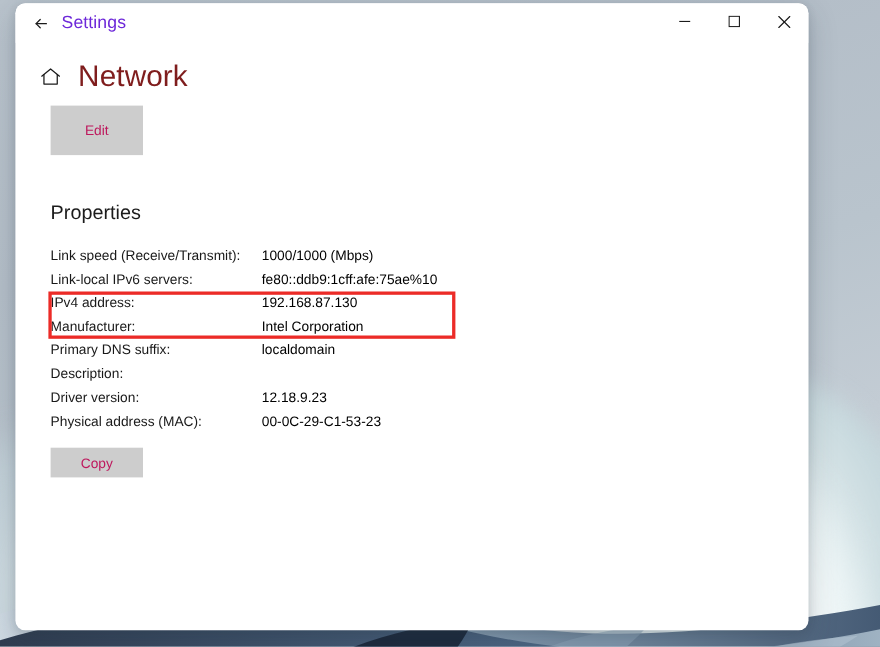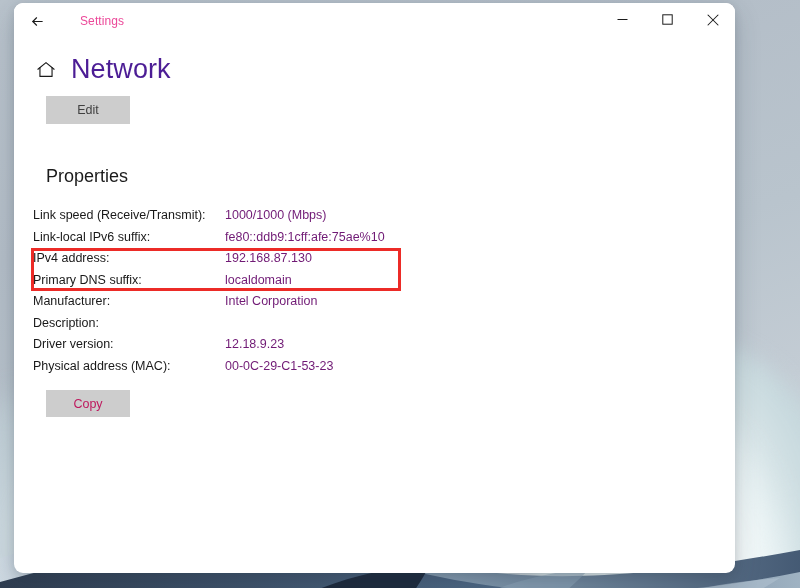--- a/index.html
+++ b/index.html
@@ -87,23 +87,23 @@
     width: 34px;
     height: 30px;
     margin-left: 6px;
     display: flex;
     align-items: center;
     justify-content: center;
     border-radius: 4px;
   }
   .back-btn svg { display: block; }
   .title-text {
-    margin-left: 26px;
-    font-size: 12px;
-    color: #ec4899;
+    margin-left: 2px;
+    font-size: 16px;
+    color: #6d28d9;
     letter-spacing: 0.1px;
   }
   .wincontrols {
     position: absolute;
     right: 0;
     top: 0;
     display: flex;
     height: 36px;
   }
   .wc-btn {
@@ -130,67 +130,67 @@
     width: 26px;
     height: 26px;
     display: flex;
     align-items: center;
     justify-content: center;
     margin-right: 12px;
   }
   .page-title {
     font-size: 27px;
     font-weight: 300;
-    color: #4c1d95;
+    color: #7f1d1d;
     letter-spacing: 0.1px;
     line-height: 1;
   }
 
   .edit-btn {
     margin: 13px 0 0 32px;
     width: 84px;
-    height: 28px;
+    height: 45px;
     background: #cdcdcd;
     border: none;
     font-family: "Liberation Sans", sans-serif;
     font-size: 12.5px;
-    color: #404040;
+    color: #be185d;
     display: flex;
     align-items: center;
     justify-content: center;
     padding: 0;
   }
 
   .section-title {
     margin: 42px 0 0 32px;
     font-size: 18px;
     font-weight: 400;
     color: #1b1b1b;
   }
 
   .props {
-    margin: 18px 0 0 19px;
+    margin: 18px 0 0 32px;
     position: relative;
   }
   .prop-row {
     display: flex;
     align-items: flex-start;
     min-height: 21.5px;
   }
   .prop-label {
     width: 192px;
     flex: 0 0 192px;
     font-size: 12.5px;
     color: #191919;
     line-height: 21.5px;
     white-space: nowrap;
   }
   .prop-value {
     font-size: 12.5px;
-    color: #701a75;
+    color: #000000;
     line-height: 21.5px;
     max-width: 185px;
   }
   .prop-value.wrap {
     line-height: 17.5px;
     padding-top: 2px;
     padding-bottom: 3px;
   }
 
   .highlight-box {
@@ -301,34 +301,34 @@
       <div class="section-title">Properties</div>
 
       <div class="props">
         <div class="highlight-box" style="border-color: rgb(236, 43, 39);"></div>
 
       <div class="prop-row">
             <div class="prop-label">Link speed (Receive/Transmit):</div>
             <div class="prop-value">1000/1000 (Mbps)</div>
           </div>
           <div class="prop-row">
-            <div class="prop-label">Link-local IPv6 suffix:</div>
+            <div class="prop-label">Link-local IPv6 servers:</div>
             <div class="prop-value">fe80::ddb9:1cff:afe:75ae%10</div>
           </div>
           <div class="prop-row">
             <div class="prop-label">IPv4 address:</div>
             <div class="prop-value">192.168.87.130</div>
           </div>
           <div class="prop-row">
+            <div class="prop-label">Manufacturer:</div>
+            <div class="prop-value">Intel Corporation</div>
+          </div>
+          <div class="prop-row">
             <div class="prop-label">Primary DNS suffix:</div>
             <div class="prop-value">localdomain</div>
-          </div>
-          <div class="prop-row">
-            <div class="prop-label">Manufacturer:</div>
-            <div class="prop-value">Intel Corporation</div>
           </div>
           <div class="prop-row">
             <div class="prop-label">Description:</div>
           </div>
           <div class="prop-row">
             <div class="prop-label">Driver version:</div>
             <div class="prop-value">12.18.9.23</div>
           </div>
           <div class="prop-row">
             <div class="prop-label">Physical address (MAC):</div>

